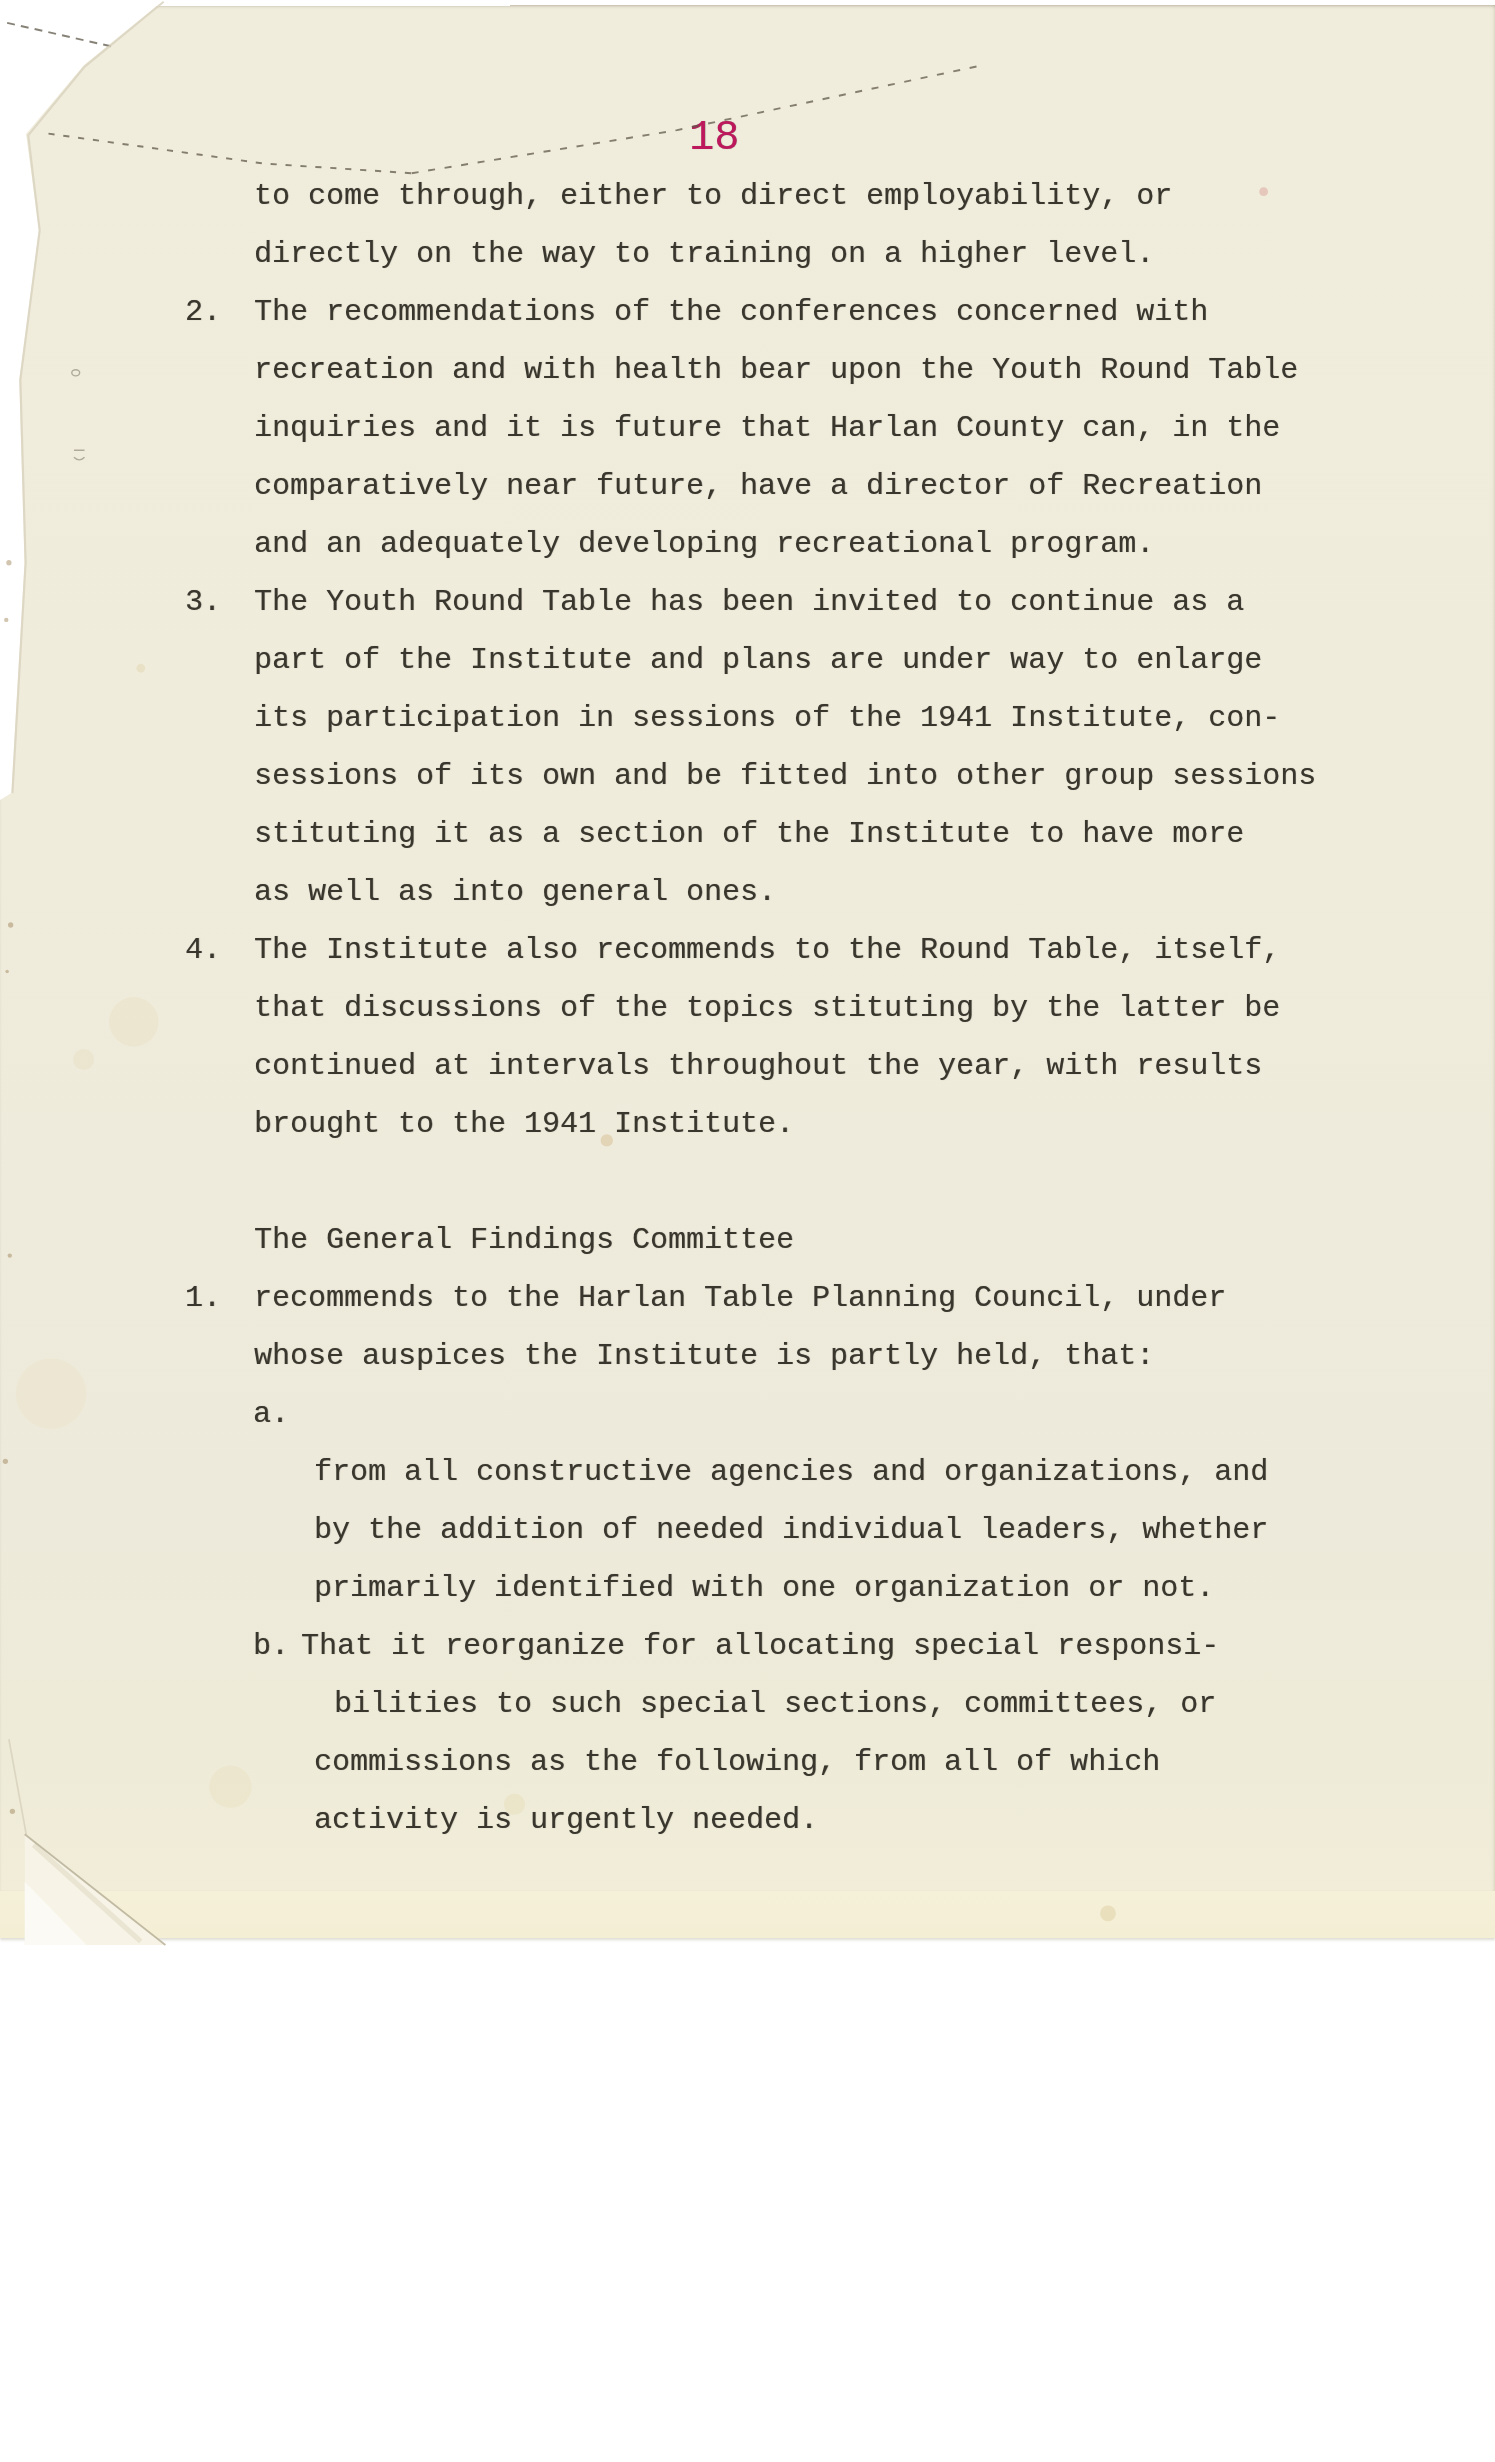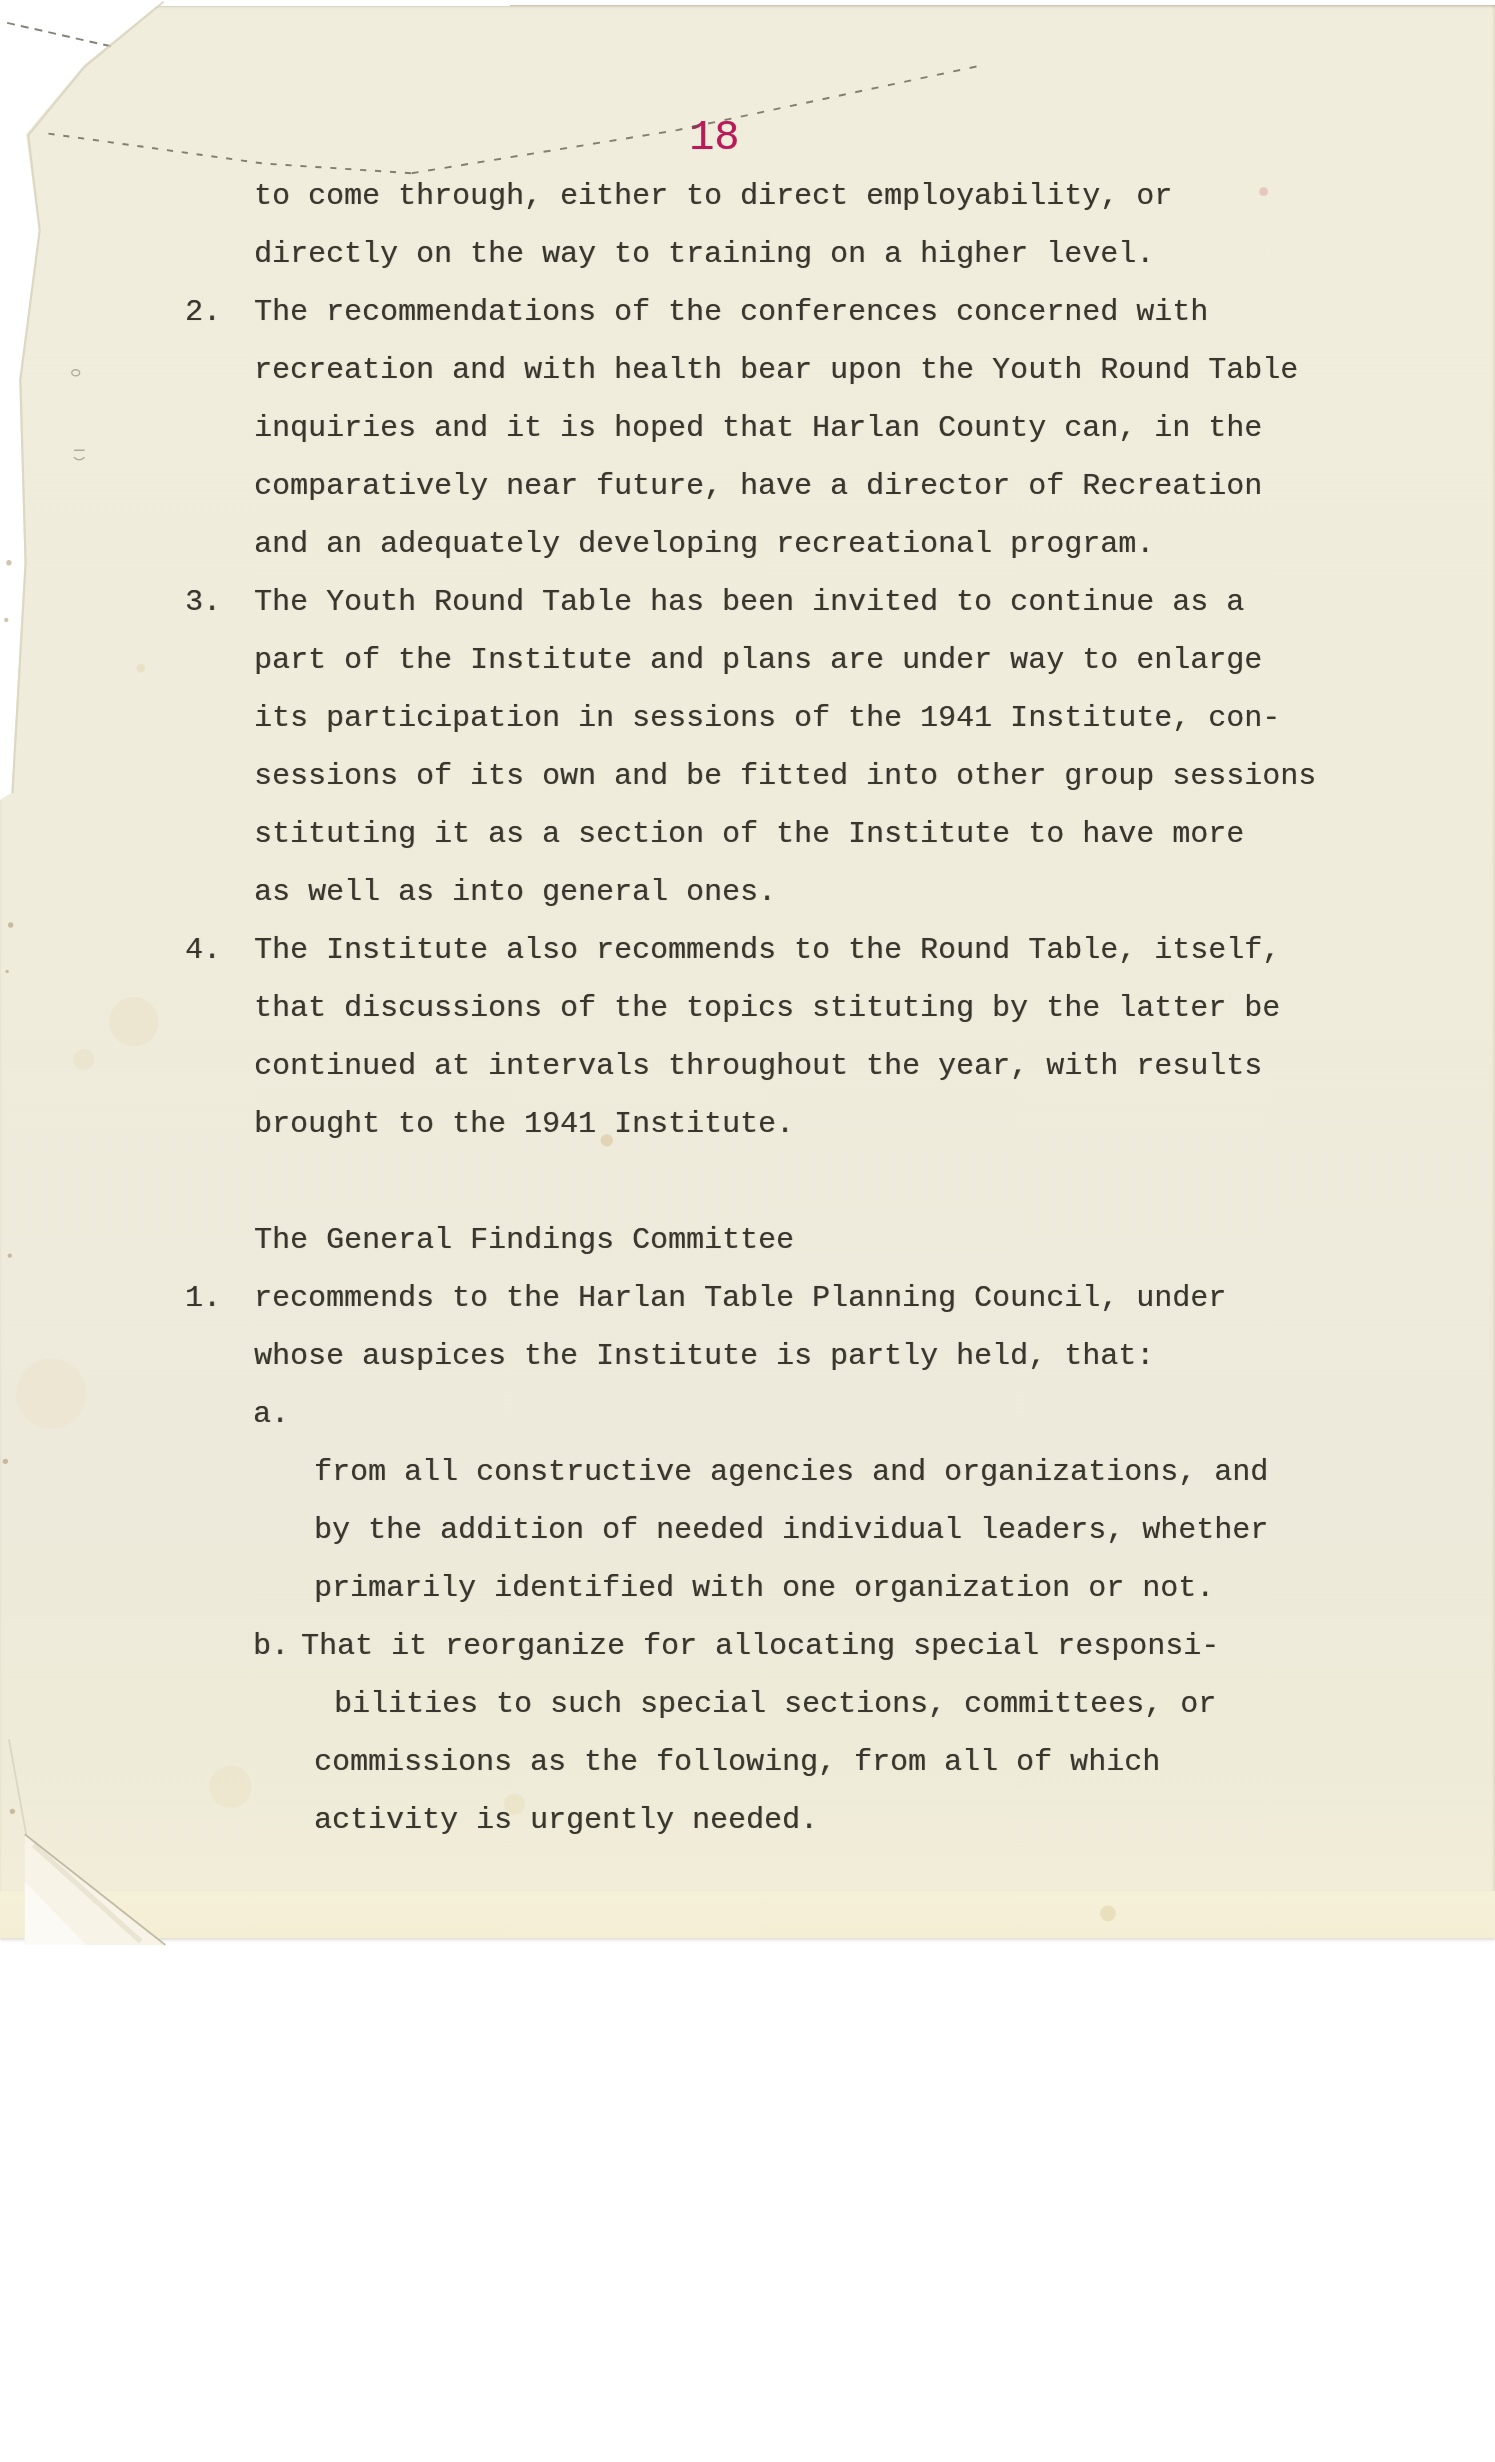--- a/index.html
+++ b/index.html
@@ -80,21 +80,21 @@
       <div class="line">
       <span class="marker m0">2.</span>
       <span class="ltext i0">The recommendations of the conferences concerned with</span>
     </div>
       <div class="line">
       <span class="marker m0"></span>
       <span class="ltext i0">recreation and with health bear upon the Youth Round Table</span>
     </div>
       <div class="line">
       <span class="marker m0"></span>
-      <span class="ltext i0">inquiries and it is hoped that Harlan County can, in the</span>
+      <span class="ltext i0">inquiries and it is future that Harlan County can, in the</span>
     </div>
       <div class="line">
       <span class="marker m0"></span>
       <span class="ltext i0">comparatively near future, have a director of Recreation</span>
     </div>
       <div class="line">
       <span class="marker m0"></span>
       <span class="ltext i0">and an adequately developing recreational program.</span>
     </div>
       <div class="line">

